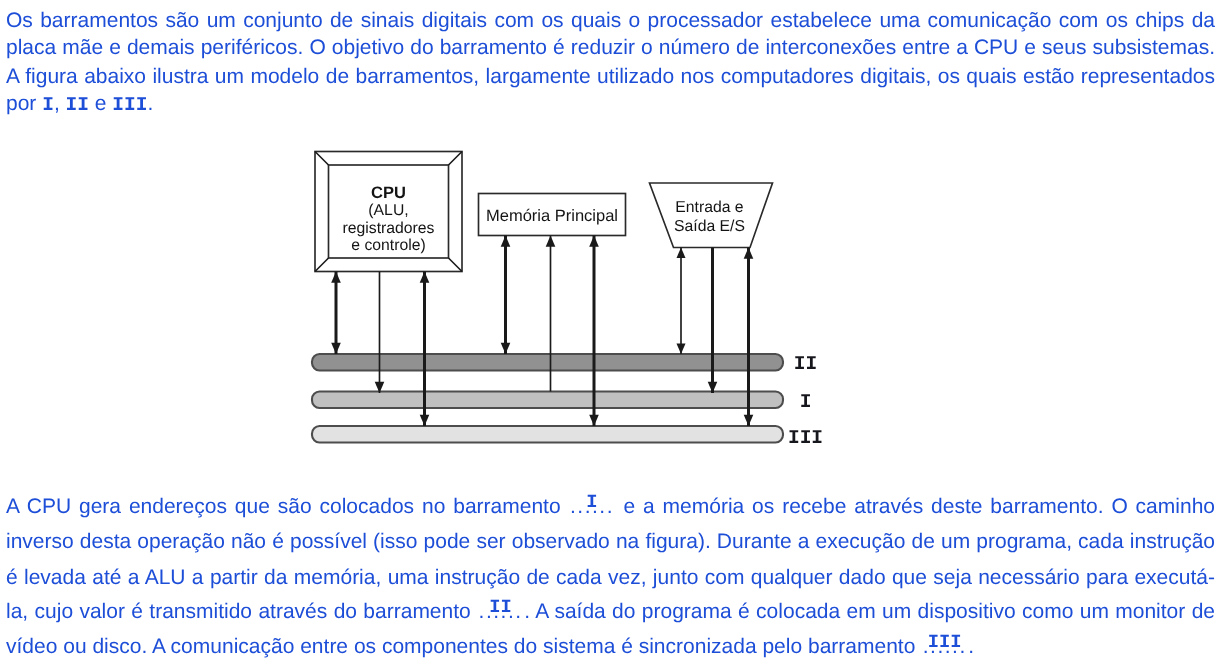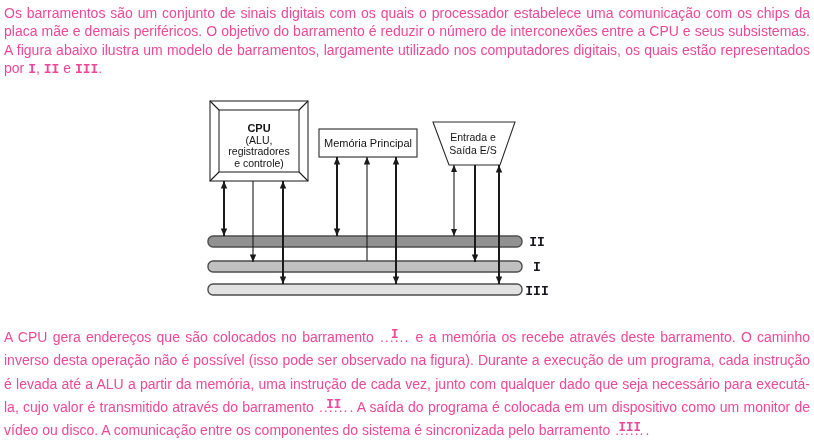--- a/index.html
+++ b/index.html
@@ -2,21 +2,21 @@
 <html><head>
 <meta charset="utf-8">
 <style>
   html,body{margin:0;padding:0;background:#ffffff;}
   .page{
     position:relative;
     width:814px;height:443px;
     background:#ffffff;
     overflow:hidden;
     font-family:"Liberation Sans", sans-serif;
-    color:#ec4899;
+    color:#1d4ed8;
   }
   .para{
     position:absolute;
     left:4px;width:806px;
     font-size:14px;
     text-align:justify;
     margin:0;
   }
   .para-top{ top:4px; line-height:18.4px; }
   .para-bottom{ top:326px; line-height:23.3px; }

